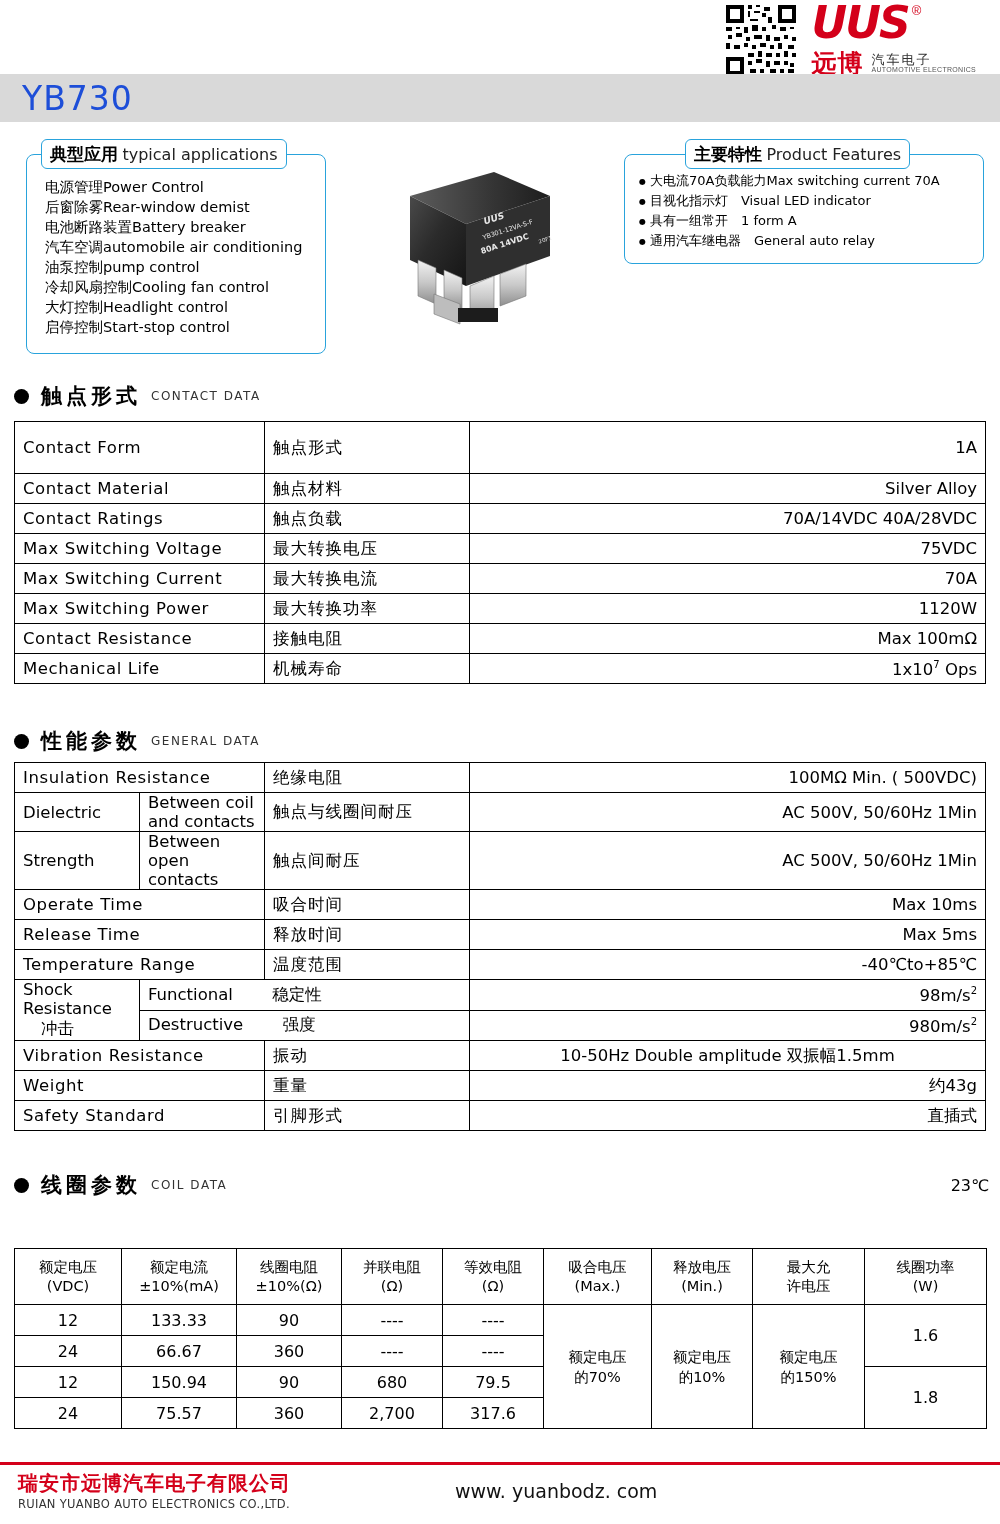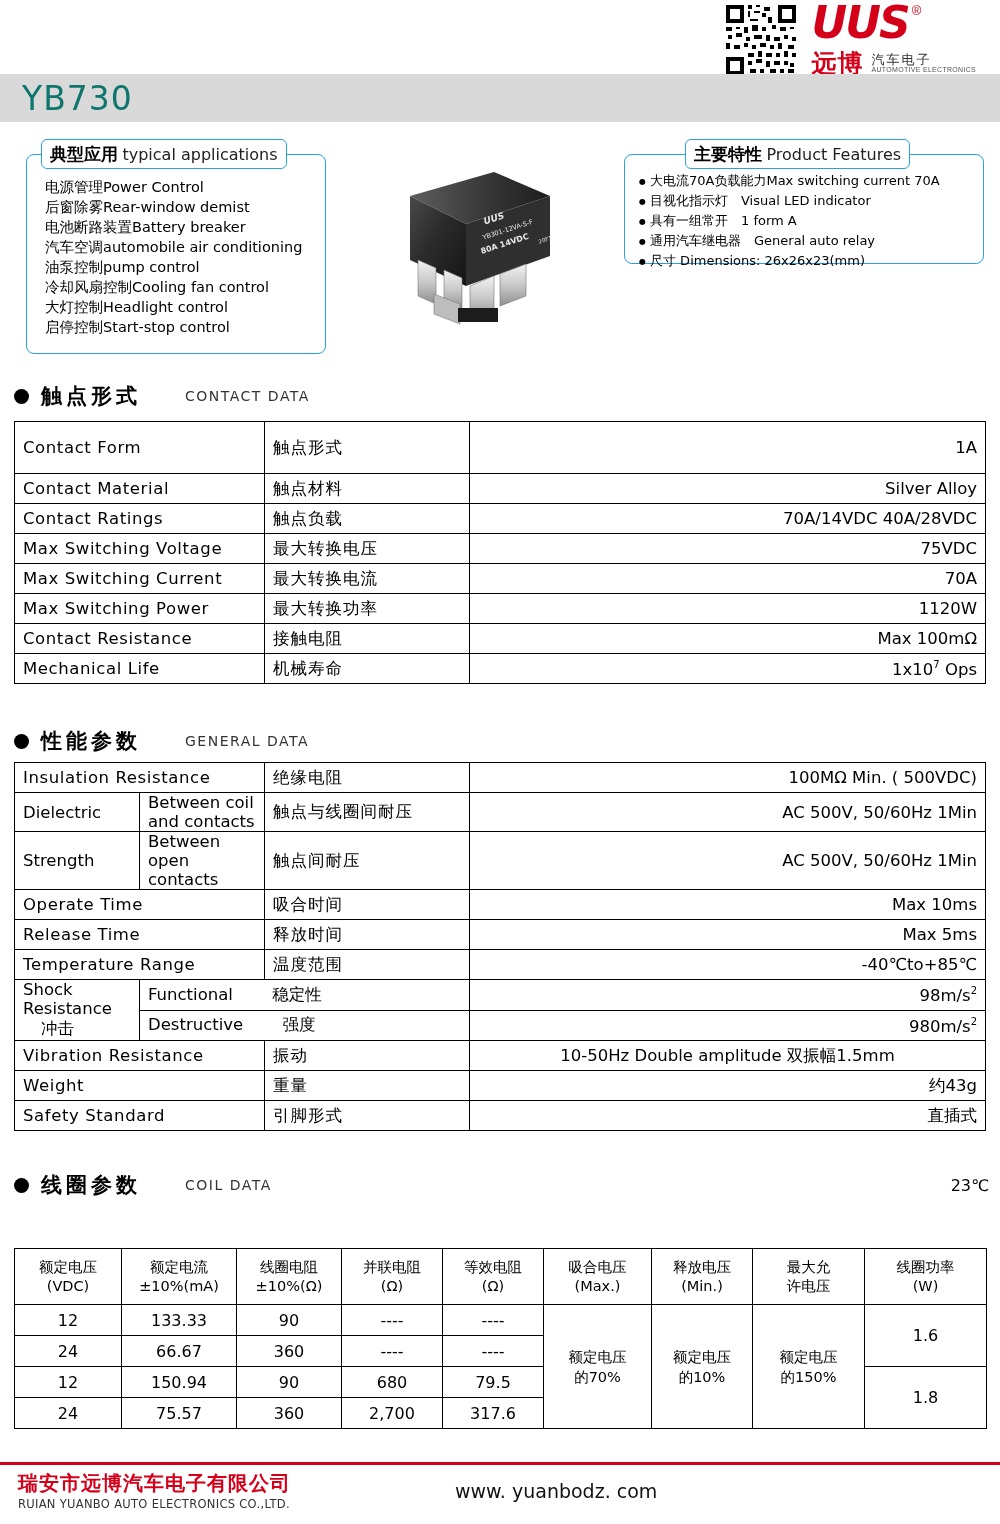--- a/index.html
+++ b/index.html
@@ -37,21 +37,21 @@
   .logo-sub-cn { font-size:13px; color:#333; letter-spacing:2px; }
   .logo-sub-en { font-size:7px; color:#555; letter-spacing:0.3px; }
 
   .title-bar {
     position:absolute; top:74px; left:0; width:1000px; height:48px;
     background:#d9d9d9;
     display:flex; align-items:center;
   }
   .title-bar .t {
     font-family:"DejaVu Sans", sans-serif;
-    font-size:33px; color:#0f766e; margin-left:22px; letter-spacing:1px;
+    font-size:33px; color:#1d4ed8; margin-left:22px; letter-spacing:1px;
   }
 
   
   .top-area { position:absolute; top:130px; left:4px; width:1000px; height:245px; }
 
   .panel {
     position:absolute;
     border:1.5px solid #29a3dc;
     border-radius:8px;
   }
@@ -74,21 +74,21 @@
   #feat-panel li:before { content:"\25CF"; font-size:8px; vertical-align:middle; margin-right:4px; }
   .feat-label { left:680px; }
 
   
   .relay { position:absolute; left:370px; top:28px; width:190px; height:185px; }
 
   
   .sec-head { position:absolute; left:14px; width:975px; height:30px; display:flex; align-items:center; }
   .sec-dot { width:15px; height:15px; border-radius:50%; background:#000; margin-right:12px; }
   .sec-cn { font-family:"DejaVu Sans", sans-serif; font-size:21px; font-weight:bold; letter-spacing:4px; }
-  .sec-en { font-family:"DejaVu Sans", sans-serif; font-size:14px; margin-left:44px; letter-spacing:1.5px; color:#333; }
+  .sec-en { font-family:"DejaVu Sans", sans-serif; font-size:12px; margin-left:10px; letter-spacing:1.5px; color:#333; }
   .sec-right { margin-left:auto; font-size:16px; font-family:"DejaVu Sans", sans-serif; }
 
   
   table.dt { border-collapse:collapse; position:absolute; width:972px; left:14px; table-layout:fixed; }
   table.dt td { border:1px solid #000; padding:0 8px; height:30px; font-size:16.5px; font-family:"DejaVu Sans", sans-serif; }
   td.c-en { width:250px; letter-spacing:0.6px; }
   td.c-cn { width:205px; font-size:16px; letter-spacing:1px; }
   td.c-val { text-align:right; font-size:17px; padding-right:14px; }
   .sub { vertical-align:super; font-size:10px; }
 
@@ -266,21 +266,20 @@
     <div class="panel" id="feat-panel">
       <div class="panel-label feat-label" style="left:60px;">
         <b>主要特性</b>
         <span class="en">Product Features</span>
       </div>
       <ul>
         <li>大电流70A负载能力Max switching current 70A</li>
         <li>目视化指示灯　Visual LED indicator</li>
         <li>具有一组常开　1 form A</li>
         <li>通用汽车继电器　General auto relay</li>
-        <li>尺寸 Dimensions:  26x26x23(mm)</li>
       </ul>
     </div>
   </div>
 
   <div class="sec-head" style="top:381px;">
     <span class="sec-dot"></span>
     <span class="sec-cn">触点形式</span>
     <span class="sec-en">CONTACT  DATA</span>
   </div>
 

